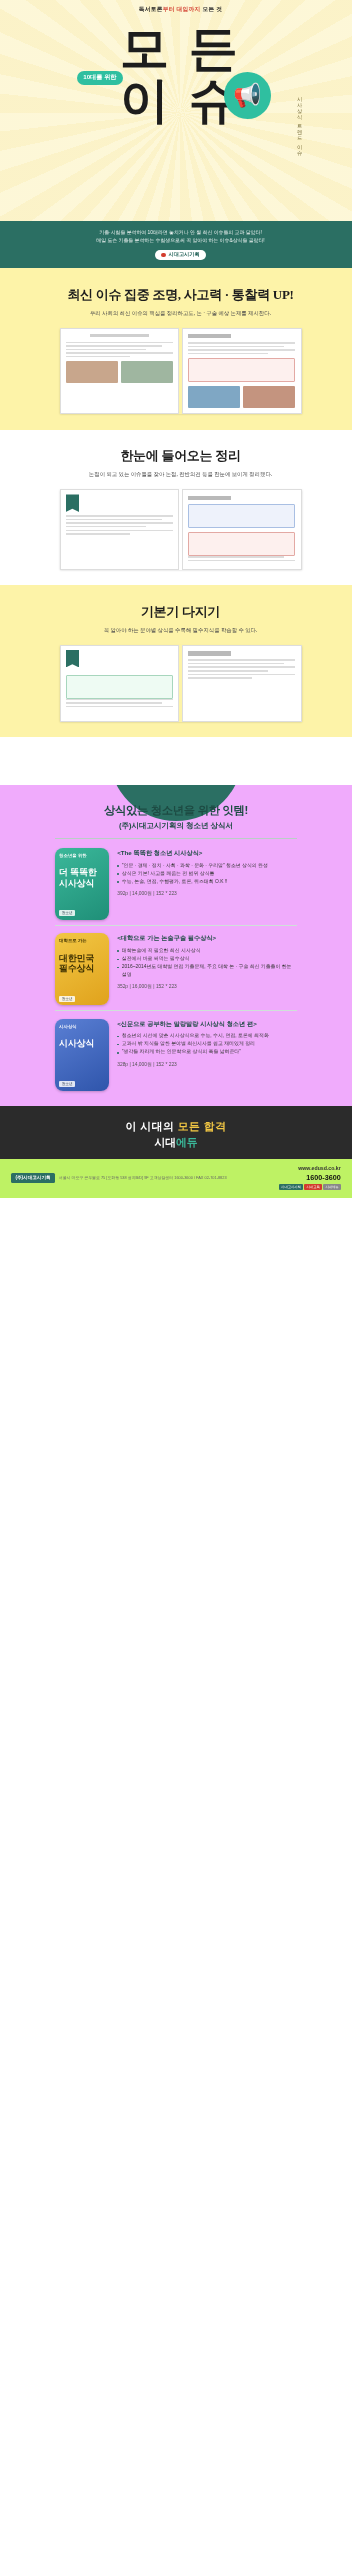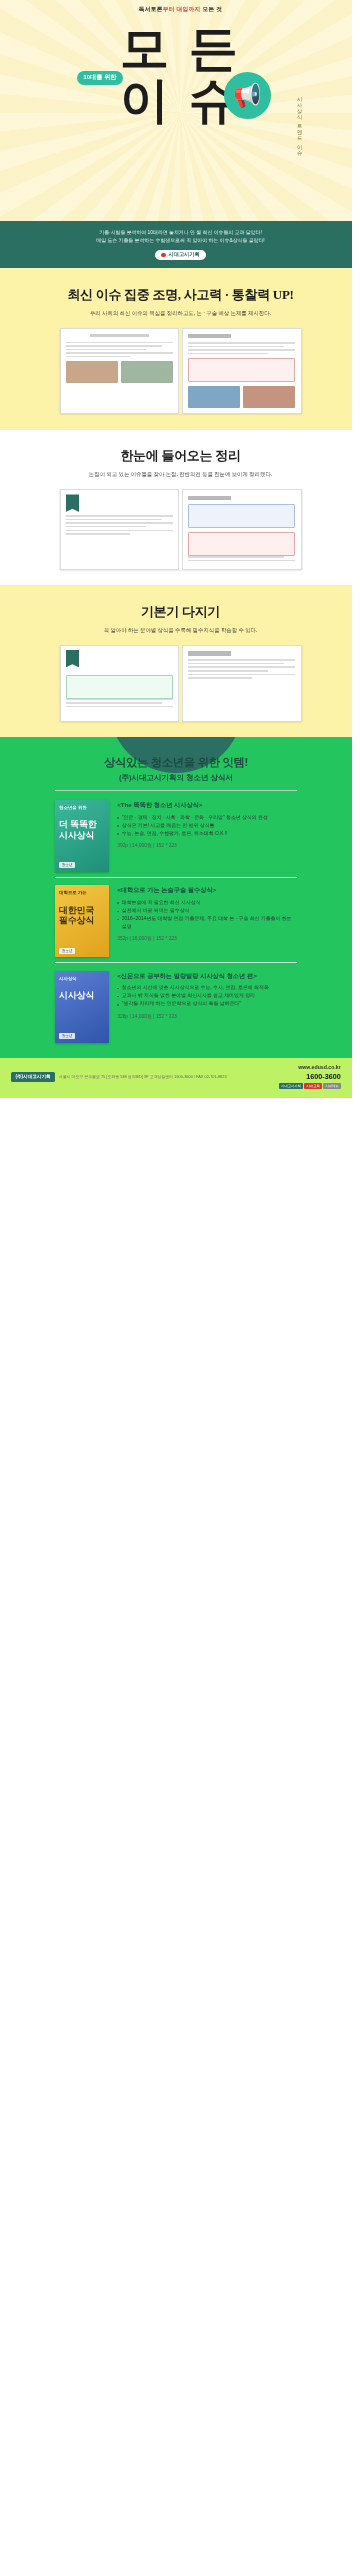--- a/index.html
+++ b/index.html
@@ -154,44 +154,45 @@
   .ph-box.green { border-color: #a7d6bd; background: #eefbf3; }
   .ph-tab {
     position: absolute; left: 5.2px; top: 4.1px;
     width: 13.4px; height: 17.5px; background: #2b6f63;
     clip-path: polygon(0 0, 100% 0, 100% 100%, 50% 82%, 0 100%);
   }
   .ph-hd { height: 4.6px; width: 40%; background: #b9b9b9; margin-bottom: 3.6px; }
 
   
   .promo {
-    background: #22c55e;
+    background: #f0abfc;
     padding: 17.5px 0 10.3px;
     position: relative;
     overflow: hidden;
+    margin-top: 48px;
   }
   .promo-arc {
     position: absolute; top: -31px; left: 50%; transform: translateX(-50%);
     width: 134px; height: 67px; background: #2b6f63;
     border-radius: 0 0 67px 67px;
   }
   .promo-head { text-align: center; position: relative; margin-bottom: 2.1px; }
   .promo-h1 { font-size: 11.3px; font-weight: bold; color: #1d4b43; letter-spacing: -0.3px; }
   .promo-h2 { font-size: 7.5px; font-weight: bold; color: #1d4b43; margin-top: 3.1px; }
   .promo-rule { width: 242px; height: 0.5px; background: #b9cfc6; margin: 7.2px auto 2.1px; }
 
   .book-row {
     width: 242px; margin: 0 auto;
     display: flex; align-items: flex-start; gap: 8.2px;
     padding: 7.2px 0 5.2px;
     border-bottom: 0.5px solid #cfe0d8;
   }
   .book-cover {
     width: 54px; height: 72px; flex: 0 0 54px;
-    border-radius: 1px; position: relative; overflow: hidden;
+    border-radius: 8px; position: relative; overflow: hidden;
     box-shadow: 0 1px 2.6px rgba(0,0,0,.22);
     color: #fff; padding: 5.2px 4.1px;
   }
   .bc-1 { background: linear-gradient(150deg,#3bb89a,#1f8f78); }
   .bc-2 { background: linear-gradient(150deg,#f2c744,#e0a21c); color:#3a2e00; }
   .bc-3 { background: linear-gradient(150deg,#5a7fd4,#2f55ab); }
   .bc-top { font-size: 4.4px; font-weight: bold; opacity: .95; }
   .bc-main { font-size: 8.8px; font-weight: bold; line-height: 1.15; margin-top: 9.3px; }
   .bc-bot {
     position: absolute; left: 4.1px; bottom: 3.6px;
@@ -402,20 +403,28 @@
       <div class="book-info">
         <div class="bi-title">&lt;신문으로 공부하는 말랑말랑 시사상식 청소년 편&gt;</div>
         <div class="bi-li">청소년의 시선에 맞춘 시사상식으로 수능, 수시, 면접, 토론에 최적화</div>
         <div class="bi-li">교과서 밖 지식을 알찬 분야별 최신시사를 쉽고 재미있게 정리</div>
         <div class="bi-li">"생각을 자라게 하는 인문학으로 상식의 폭을 넓혀준다"</div>
         <div class="bi-price">328p | 14,000원 | 152 * 223</div>
       </div>
     </div>
   </div>
 
+  <div class="footer-dark">
+    <div class="fd-line1">
+      <span>이 시대의 </span><span class="hl">모든 합격</span>
+    </div>
+    <div class="fd-brand">
+      <span>시대</span><span class="hl">에듀</span>
+    </div>
+  </div>
 
   <div class="footer-white">
     <div class="fw-left">
       <div class="fw-logo">(주)시대고시기획</div>
       <div class="fw-addr">서울시 마포구 큰우물로 75 [도화동 538 성지B/D] 9F
 고객상담센터 1600-3600 / FAX 02-701-8823</div>
     </div>
     <div class="fw-right">
       <div class="fw-url">www.edusd.co.kr</div>
       <div class="fw-tel">1600-3600</div>

